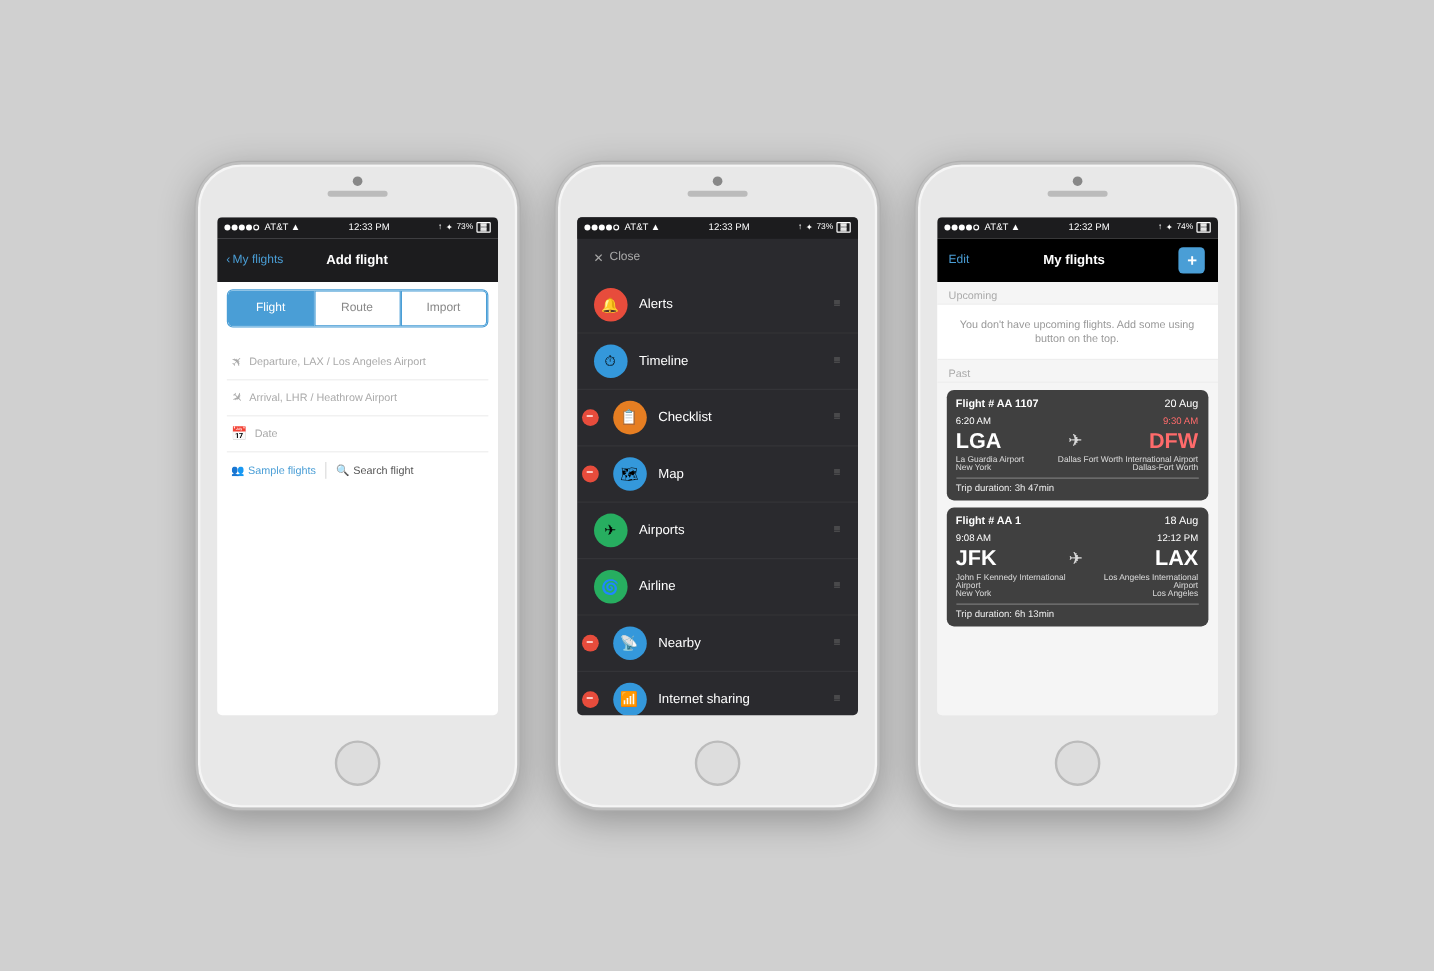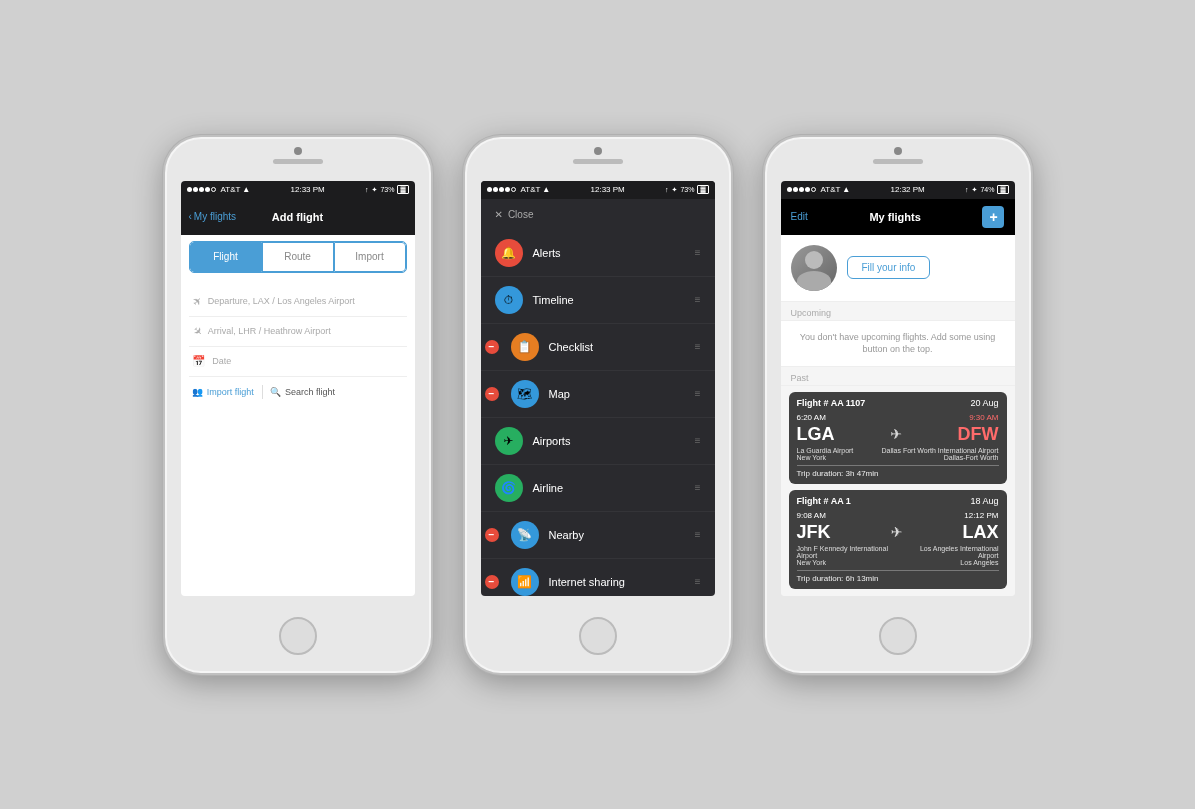--- a/index.html
+++ b/index.html
@@ -411,21 +411,21 @@
         <span style="font-size:9px;color:#aaa;">Arrival, LHR / Heathrow Airport</span>
       </div>
       <div class="form-field">
         <span class="form-icon">📅</span>
         <span style="font-size:9px;color:#aaa;">Date</span>
       </div>
 
       <div class="action-row">
         <div class="sample-btn">
           <span>👥</span>
-          <span>Import flight</span>
+          <span>Sample flights</span>
         </div>
         <div class="divider-v"></div>
         <div class="search-btn">
           <span>🔍</span>
           <span>Search flight</span>
         </div>
       </div>
     </div>
   </div>
   <div class="phone-bottom">
@@ -574,30 +574,20 @@
     <div class="nav-bar">
       <span class="nav-edit">Edit</span>
       <span class="nav-title">My flights</span>
       <div class="nav-add">
         <span>+</span>
       </div>
     </div>
 
     <div style="flex:1;overflow-y:auto;background:#f5f5f5;">
 
-      <div class="profile-section" style="background:#fff;">
-        <div class="avatar">
-
-          <div style="width:100%;height:100%;background:linear-gradient(135deg,#999,#666);display:flex;flex-direction:column;align-items:center;justify-content:flex-end;">
-            <div style="width:18px;height:18px;background:#bbb;border-radius:50%;margin-bottom:2px;"></div>
-            <div style="width:34px;height:20px;background:#aaa;border-radius:50% 50% 0 0;"></div>
-          </div>
-        </div>
-        <div class="fill-btn">Fill your info</div>
-      </div>
 
       <div class="section-label">Upcoming</div>
       <div style="background:#fff;border-bottom:1px solid #eee;">
         <div class="empty-msg">You don't have upcoming flights. Add some using button on the top.</div>
       </div>
 
       <div class="section-label">Past</div>
 
       <div class="flight-card">
         <div class="flight-header">

